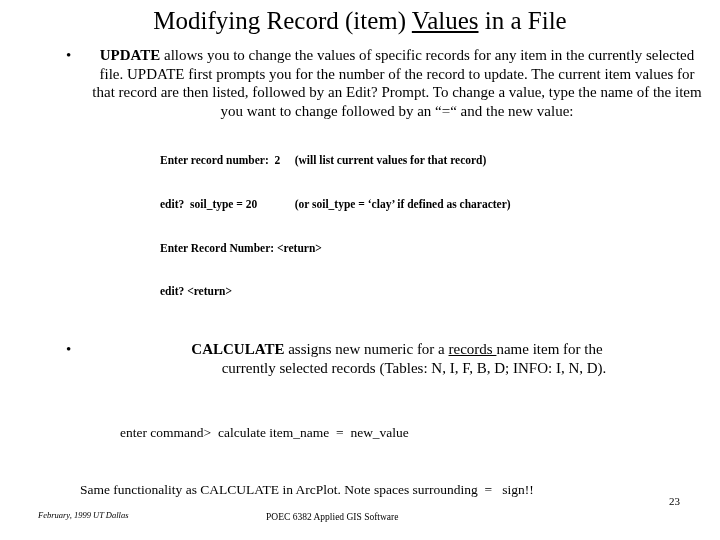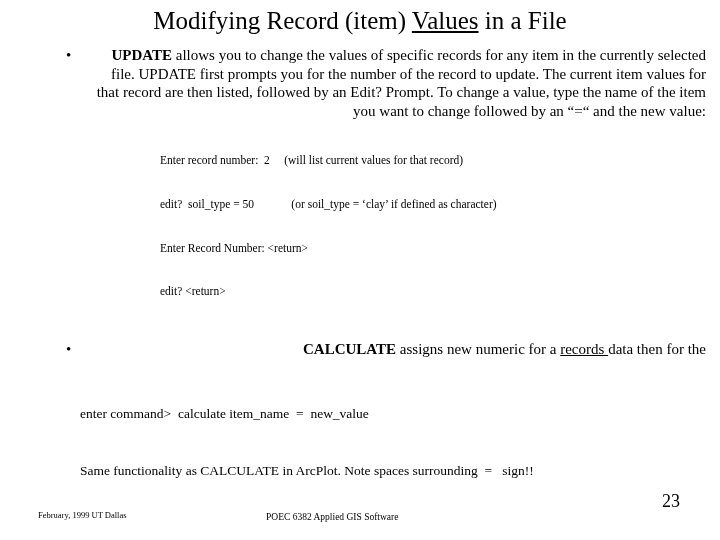--- a/index.html
+++ b/index.html
@@ -53,34 +53,34 @@
   .bullet-mark {
     position: absolute;
     left: 66px;
     top: 0;
     font-size: 15px;
     line-height: 19px;
   }
   .bullet-text {
     font-size: 15px;
     line-height: 18.7px;
-    text-align: right;
+    text-align: center;
   }
   .bullet-text b { font-weight: bold; }
   .bullet-text .u { text-decoration: underline; }
 
   
   .hang-indent { display: block; padding-left: 34px; }
 
   
   .example-block {
     font-size: 11.5px;
     line-height: 14.6px;
     font-family: "Liberation Serif", "DejaVu Serif", serif;
-    font-weight: normal;
+    font-weight: bold;
     white-space: pre;
   }
   .example-block .ln { display: block; }
 
   .cmd-block {
     font-size: 13.5px;
     line-height: 19px;
     white-space: pre;
   }
   .cmd-block .ln { display: block; }
@@ -98,35 +98,36 @@
     bottom: 0;
     width: 720px;
     height: 48px;
   }
   .footer-left {
     position: absolute;
     left: 38px;
     top: 18px;
     font-size: 8.5px;
     line-height: 10px;
+    font-style: italic;
     white-space: nowrap;
   }
   .footer-center {
     position: absolute;
     left: 266px;
     top: 20px;
     font-size: 9.5px;
     line-height: 11px;
     white-space: nowrap;
   }
   .footer-page {
     position: absolute;
     right: 40px;
     top: 2px;
-    font-size: 18px;
+    font-size: 11px;
     line-height: 14px;
   }
 </style>
 </head>
 <body>
 
 <div class="slide">
 
   <div class="slide-title">
     <span>Modifying Record (item) </span><span class="u">Values</span><span> in a File</span>
@@ -134,31 +135,31 @@
 
   <div class="body-area">
 
     <div class="bullet-row" style="margin-top:0;">
       <span class="bullet-mark">•</span>
       <div class="bullet-text"><b>UPDATE</b><span> allows you to change the values of specific records for any item in the currently selected file.  UPDATE first prompts you for the number of the record to update.  The current item values for that record are then listed, followed by an Edit? Prompt.  To change a value, type the name of the item you want to change followed by an “=“ and the new value:</span></div>
     </div>
 
     <div class="example-block" style="margin-top:3px; padding-left:160px;">
       <span class="ln">Enter record number:  2     (will list current values for that record)</span>
-      <span class="ln">edit?  soil_type = 50             (or soil_type = ‘clay’ if defined as character)</span>
+      <span class="ln">edit?  soil_type = 20             (or soil_type = ‘clay’ if defined as character)</span>
       <span class="ln">Enter Record Number: &lt;return&gt;</span>
       <span class="ln">edit? &lt;return&gt;</span>
     </div>
 
     <div class="bullet-row" style="margin-top:12px;">
       <span class="bullet-mark">•</span>
-      <div class="bullet-text"><b>CALCULATE</b><span> assigns new numeric for a </span><span class="u">records </span><span>data then for the</span></div>
+      <div class="bullet-text"><b>CALCULATE</b><span> assigns new numeric for a </span><span class="u">records </span><span>name item for the</span><span class="hang-indent">currently selected records  (Tables: N, I, F, B, D;  INFO: I, N, D).</span></div>
     </div>
 
-    <div class="cmd-block" style="margin-top:7px; padding-left:80px;">
+    <div class="cmd-block" style="margin-top:7px; padding-left:120px;">
       <span class="ln">enter command&gt;  calculate item_name  =  new_value</span>
     </div>
     <div class="note-line" style="padding-left:80px;">Same functionality as CALCULATE in ArcPlot. Note spaces surrounding  =   sign!!</div>
 
   </div>
 
   <div class="footer">
     <div class="footer-page">23</div>
     <div class="footer-left">February, 1999  UT Dallas</div>
     <div class="footer-center">POEC 6382 Applied GIS Software</div>

